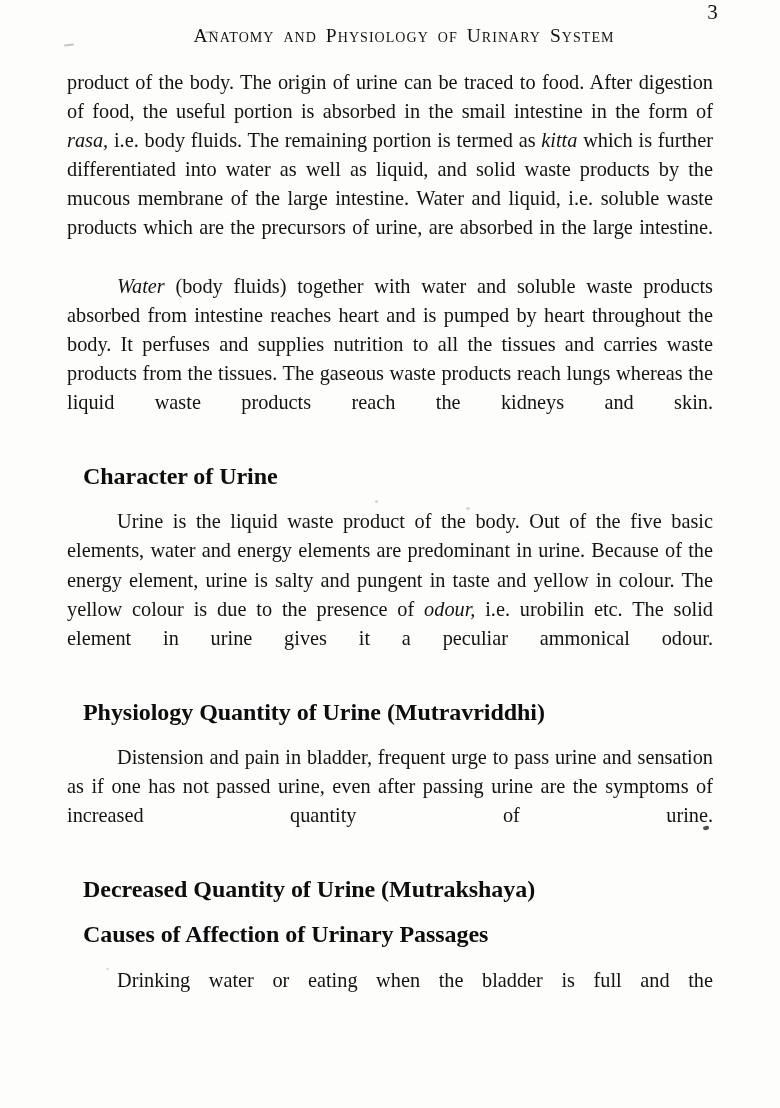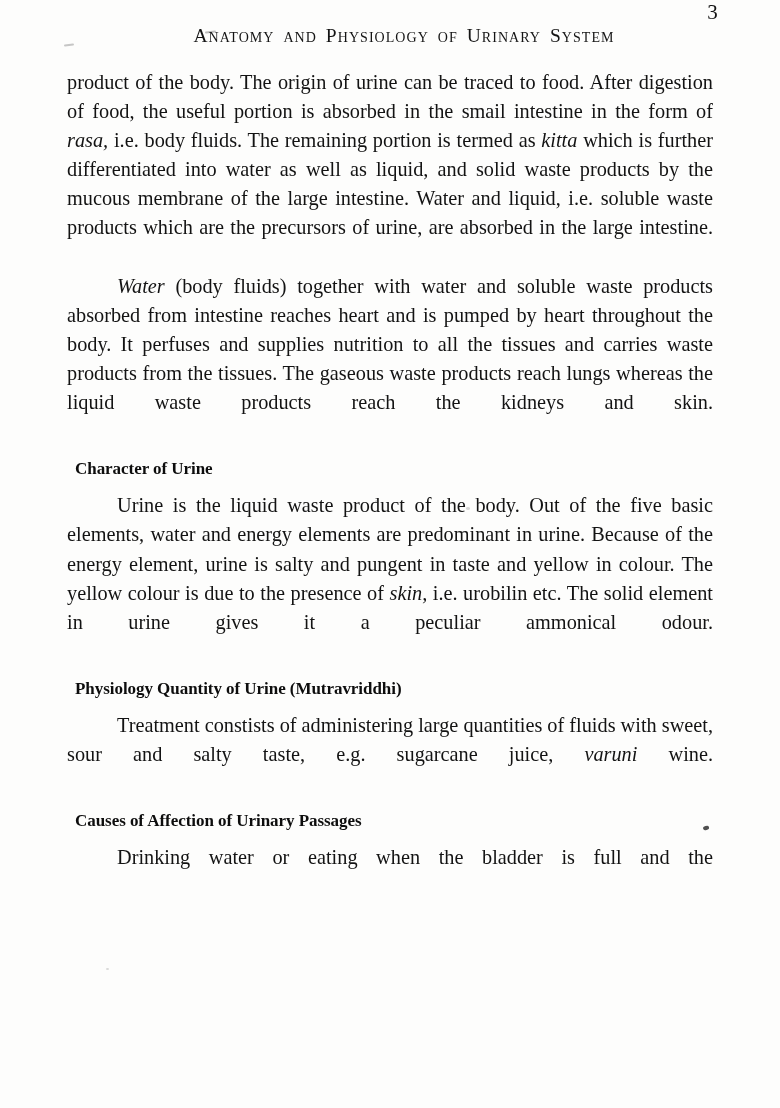--- a/index.html
+++ b/index.html
@@ -71,22 +71,22 @@
   }
 
   
   p.body::after {
     content: "";
     display: inline-block;
     width: 100%;
   }
 
   h2.heading {
-    margin: 8px;
-    font-size: 17px;
+    margin: 16px;
+    font-size: 24px;
     line-height: 29.1px;
     font-weight: bold;
     color: #0d0d0d;
     text-align: left;
     letter-spacing: -0.05px;
   }
 
   i, .it {
   }
 
@@ -156,23 +156,24 @@
 <div class="page">
 
   <div class="folio">3</div>
 
   <div class="running-head">Anatomy and Physiology of Urinary System</div>
 
   <div class="column">
       <p class="body">product of the body. The origin of urine can be traced to food. After digestion of food, the useful portion is absorbed in the smail intestine in the form of <i>rasa,</i> i.e. body fluids. The remaining portion is termed as <i>kitta</i> which is further differentiated into water as well as liquid, and solid waste products by the mucous membrane of the large intestine. Water and liquid, i.e. soluble waste products which are the precursors of urine, are absorbed in the large intestine.</p>
       <p class="body indent"><i>Water</i> (body fluids) together with water and soluble waste products absorbed from intestine reaches heart and is pumped by heart throughout the body. It perfuses and supplies nutrition to all the tissues and carries waste products from the tissues. The gaseous waste products reach lungs whereas the liquid waste products reach the kidneys and skin.</p>
       <h2 class="heading">Character of Urine</h2>
-      <p class="body indent">Urine is the liquid waste product of the body. Out of the five basic elements, water and energy elements are predominant in urine. Because of the energy element, urine is salty and pungent in taste and yellow in colour. The yellow colour is due to the presence of <i>skin,</i> i.e. urobilin etc. The solid element in urine gives it a peculiar ammonical odour.</p>
+      <p class="body indent">Urine is the liquid waste product of the body. Out of the five basic elements, water and energy elements are predominant in urine. Because of the energy element, urine is salty and pungent in taste and yellow in colour. The yellow colour is due to the presence of <i>odour,</i> i.e. urobilin etc. The solid element in urine gives it a peculiar ammonical odour.</p>
       <h2 class="heading">Physiology Quantity of Urine (Mutravriddhi)</h2>
-      <p class="body indent">Treatment constists of administering large quantities of fluids with sweet, sour and salty taste, e.g. sugarcane juice, <i>varuni</i> wine.</p>
+      <p class="body indent">Distension and pain in bladder, frequent urge to pass urine and sensation as if one has not passed urine, even after passing urine are the symptoms of increased quantity of urine.</p>
+      <h2 class="heading">Decreased Quantity of Urine (Mutrakshaya)</h2>
       <h2 class="heading">Causes of Affection of Urinary Passages</h2>
       <p class="body indent">Drinking water or eating when the bladder is full and the</p>
     </div>
 
   <div class="speck speck-margin-right"></div>
   <div class="speck speck-head-a"></div>
   <div class="speck speck-head-b"></div>
   <div class="speck speck-tiny-a"></div>
   <div class="speck speck-tiny-b"></div>
   <div class="speck speck-tiny-c"></div>

